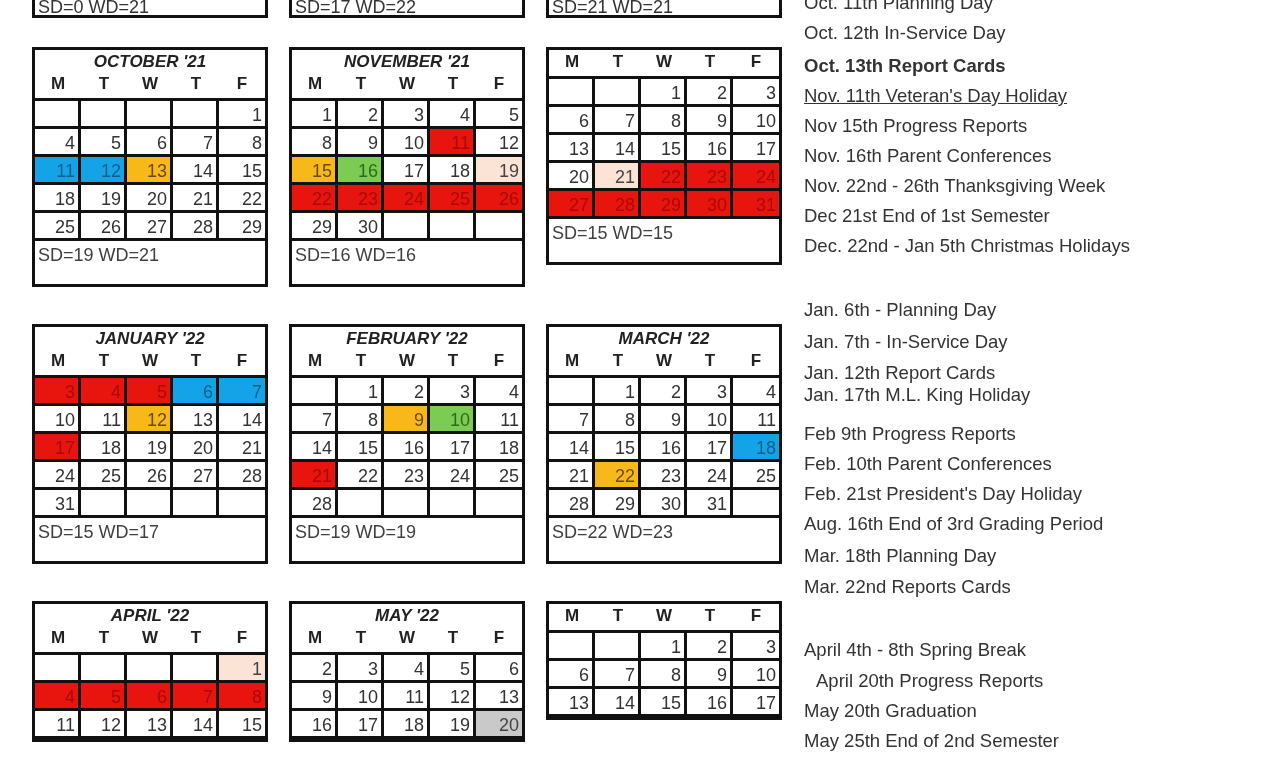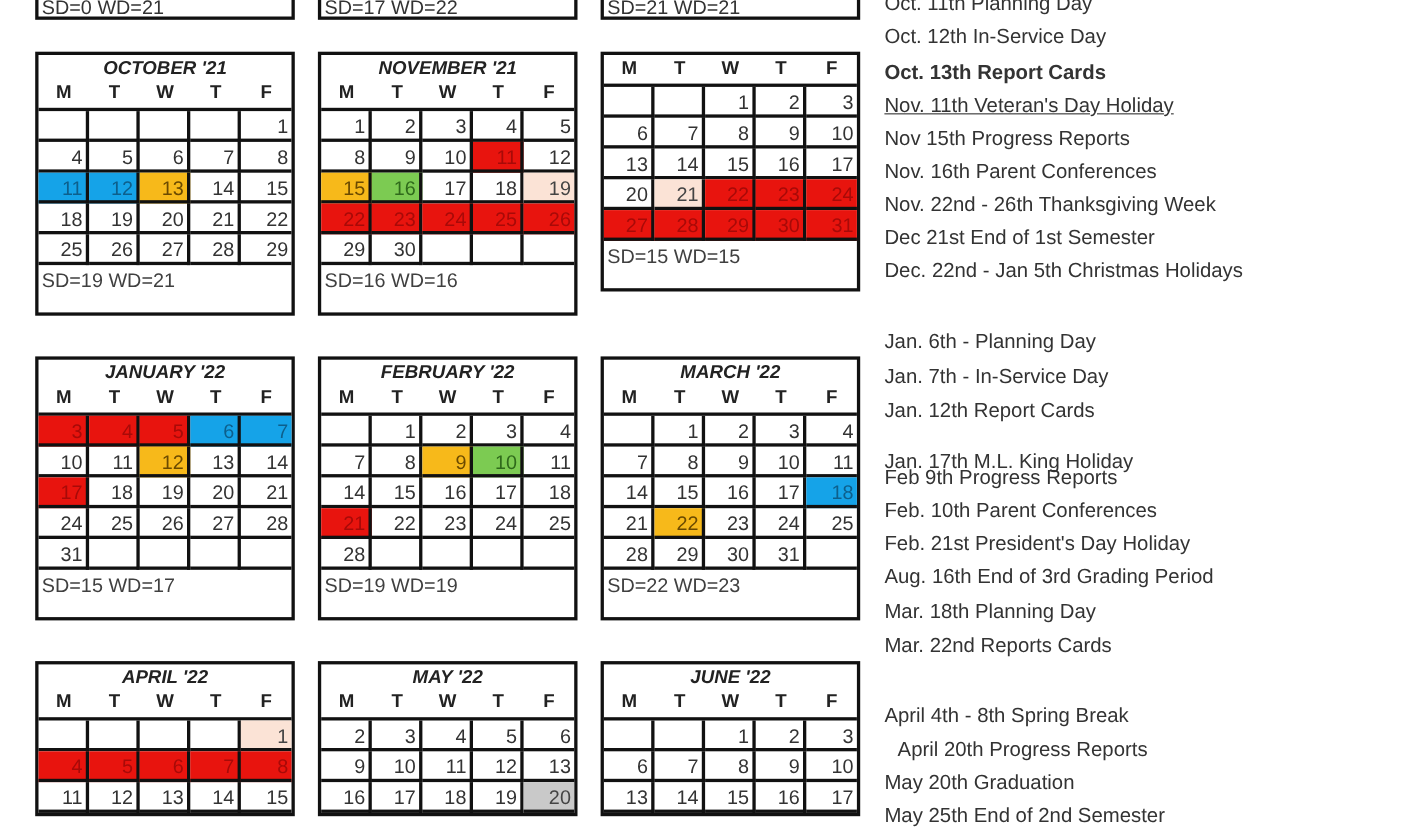--- a/index.html
+++ b/index.html
@@ -305,21 +305,20 @@
           <div class="cell ">12</div>
           <div class="cell ">13</div>
           <div class="cell ">16</div>
           <div class="cell ">17</div>
           <div class="cell ">18</div>
           <div class="cell ">19</div>
           <div class="cell gray">20</div>
         </div>
       </div>
       <div class="month" style="left: 546px; top: 601px;">
-        <div class="title">JUNE '22</div>
         <div class="dows">
           <div>M</div>
           <div>T</div>
           <div>W</div>
           <div>T</div>
           <div>F</div>
         </div>
         <div class="grid">
           <div class="cell "></div>
           <div class="cell "></div>
@@ -345,21 +344,21 @@
       <div class="note" style="top: 55px; font-weight: bold;">Oct. 13th Report Cards</div>
       <div class="note" style="top: 85px; text-decoration: underline;">Nov. 11th Veteran's Day Holiday</div>
       <div class="note" style="top: 115px;">Nov 15th Progress Reports</div>
       <div class="note" style="top: 145px;">Nov. 16th Parent Conferences</div>
       <div class="note" style="top: 175px;">Nov. 22nd - 26th Thanksgiving Week</div>
       <div class="note" style="top: 205px;">Dec 21st End of 1st Semester</div>
       <div class="note" style="top: 235px;">Dec. 22nd - Jan 5th Christmas Holidays</div>
       <div class="note" style="top: 299px;">Jan. 6th - Planning Day</div>
       <div class="note" style="top: 331px;">Jan. 7th - In-Service Day</div>
       <div class="note" style="top: 362px;">Jan. 12th Report Cards</div>
-      <div class="note" style="top: 408px;">Jan. 17th M.L. King Holiday</div>
+      <div class="note" style="top: 384px;">Jan. 17th M.L. King Holiday</div>
       <div class="note" style="top: 423px;">Feb 9th Progress Reports</div>
       <div class="note" style="top: 453px;">Feb. 10th Parent Conferences</div>
       <div class="note" style="top: 483px;">Feb. 21st President's Day Holiday</div>
       <div class="note" style="top: 513px;">Aug. 16th End of 3rd Grading Period</div>
       <div class="note" style="top: 545px;">Mar. 18th Planning Day</div>
       <div class="note" style="top: 576px;">Mar. 22nd Reports Cards</div>
       <div class="note" style="top: 639px;">April 4th - 8th Spring Break</div>
       <div class="note" style="top: 670px; margin-left: 12px;">April 20th Progress Reports</div>
       <div class="note" style="top: 700px;">May 20th Graduation</div>
       <div class="note" style="top: 730px;">May 25th End of 2nd Semester</div>

